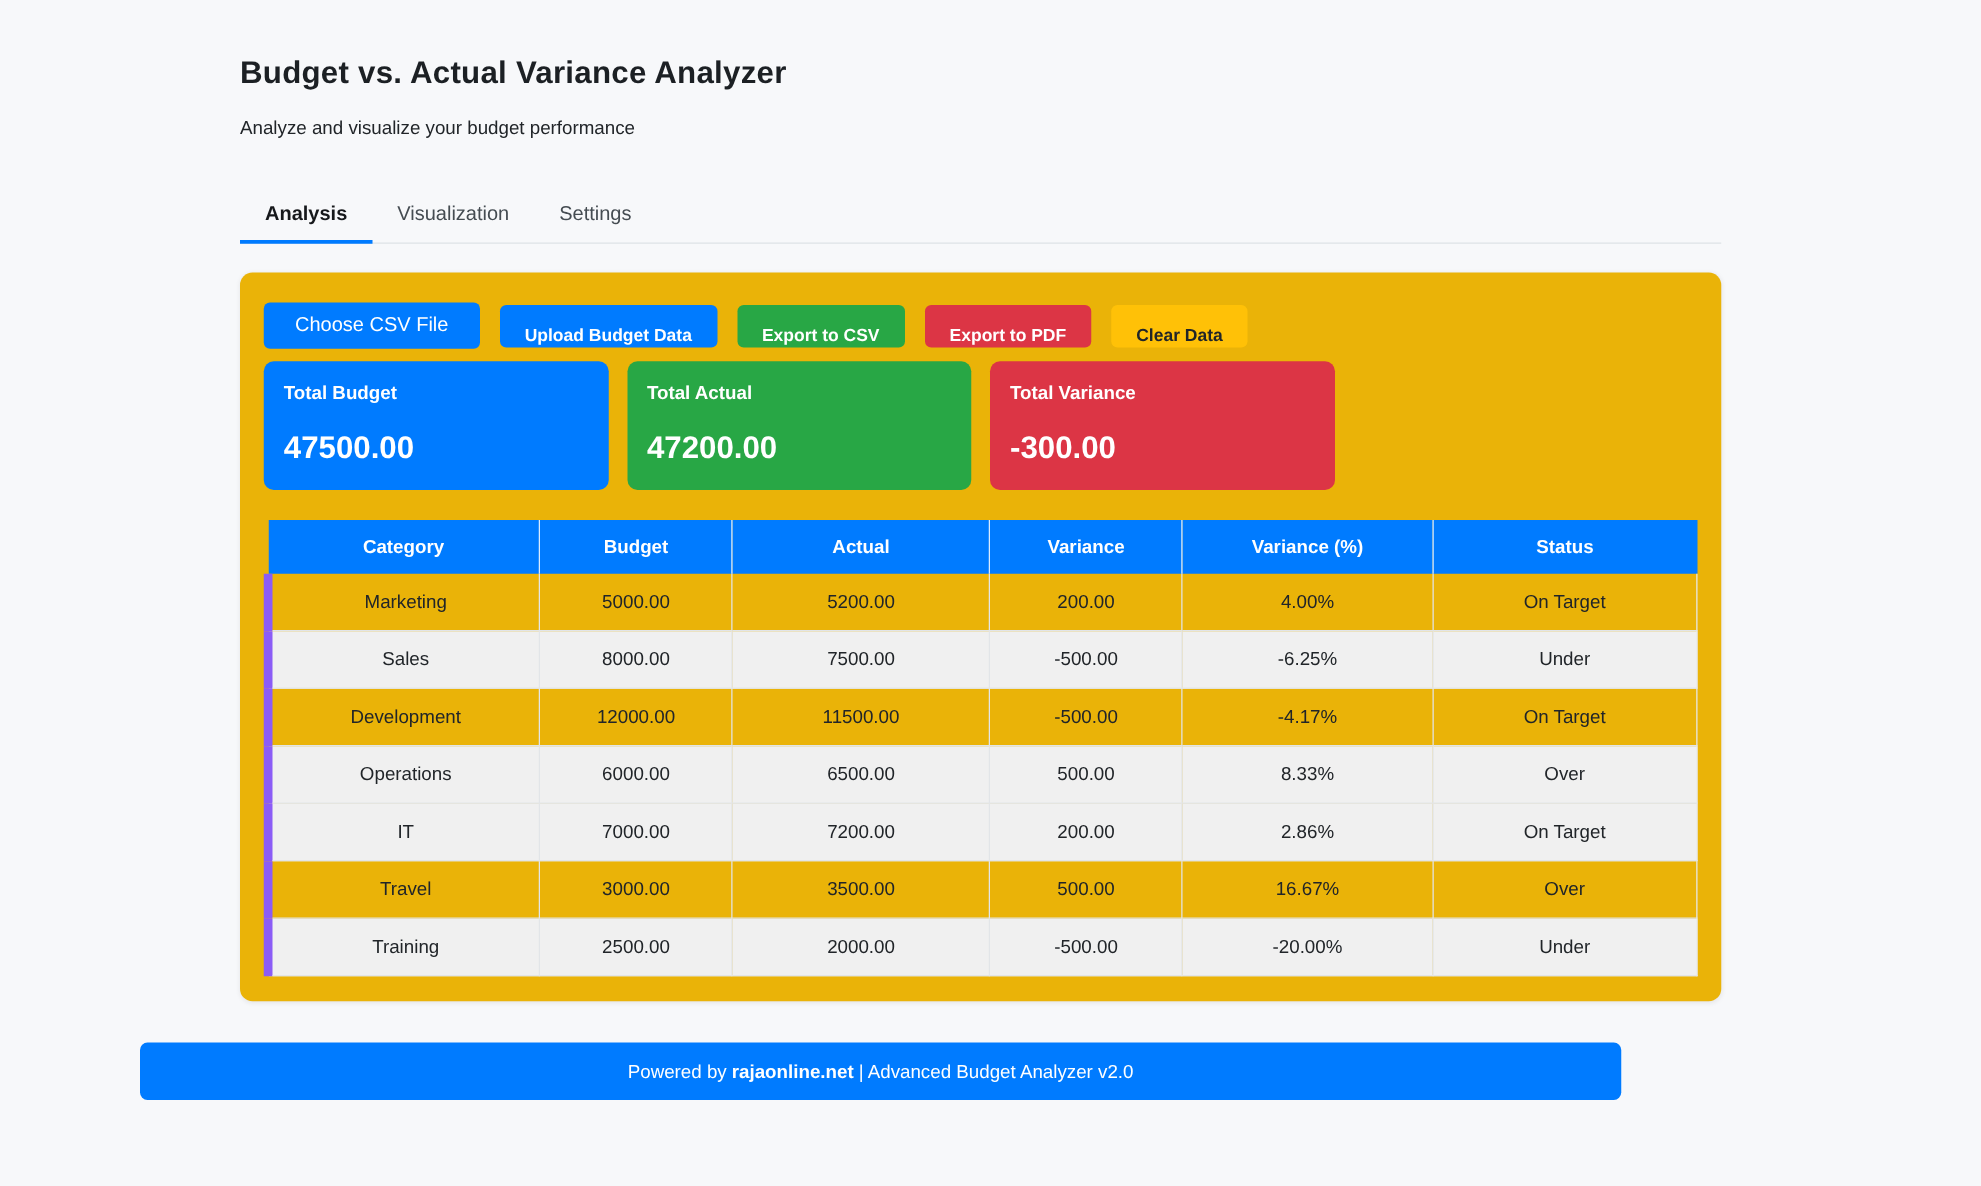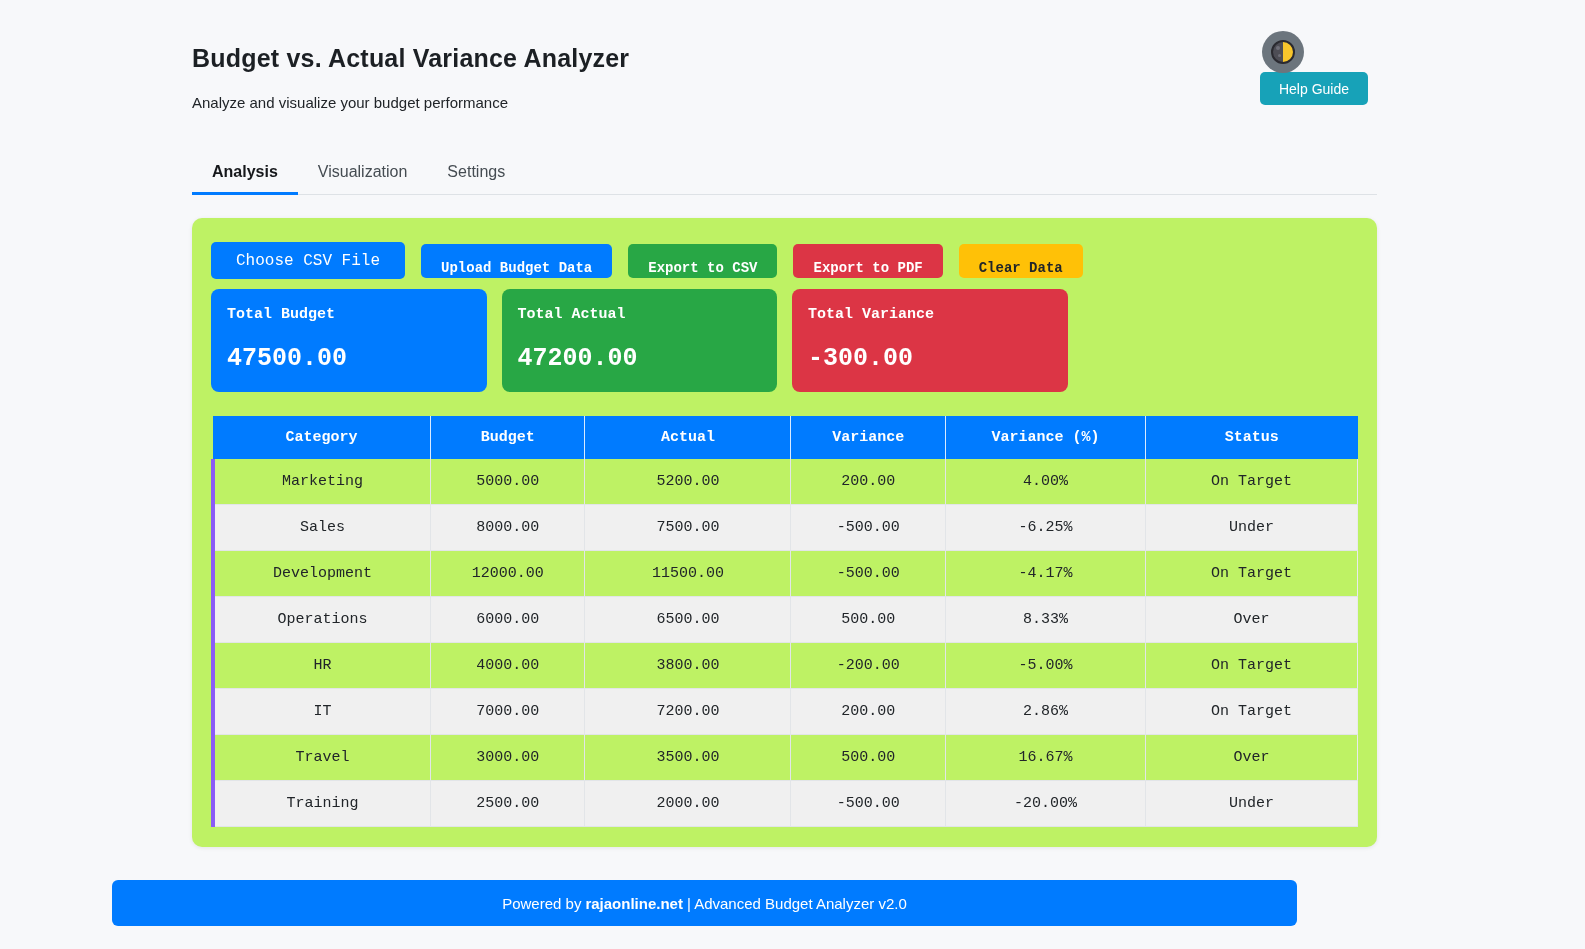--- a/index.html
+++ b/index.html
@@ -42,24 +42,23 @@
   
   .tabs { display:flex; margin-top:44px; border-bottom:1px solid #dee2e6; }
   .tab {
     padding:8px 20px 11px; font-size:16px; color:#454c52; cursor:pointer;
     border-bottom:3px solid transparent; margin-bottom:-1px;
   }
   .tab.active { font-weight:700; color:#16181b; border-bottom-color:#007bff; }
 
   
   .panel {
-    margin-top:23px; background:#bef264; border-radius:10px;
+    margin-top:23px; background:#eab308; border-radius:10px;
     box-shadow:0 1px 4px rgba(0,0,0,.08);
     padding:24px 19px 20px;
-    font-family:Liberation Mono, monospace;
   }
 
   .toolbar { display:flex; gap:16px; align-items:center; }
   .btn {
     border:none; border-radius:5px; color:#fff; font-family:inherit;
     cursor:pointer; white-space:nowrap;
   }
   .btn-lg { font-size:16px; padding:8px 25px; height:37px; }
   .btn-sm { font-size:14px; font-weight:600; padding:16px 20px; height:34px; }
   .bg-blue { background:#007bff; }
@@ -79,21 +78,21 @@
     background:#007bff; color:#fff; font-weight:700; font-size:15px;
     padding:13px 8px; text-align:center;
     border-right:1px solid rgba(255,255,255,.85);
     margin-left:43px;
   }
   .variance th:last-child { border-right:none; }
   .variance td {
     padding:14px 8px; text-align:center; color:#212529;
     border:1px solid #e2e5e8; border-top:none;
   }
-  .variance tr td:first-child { border-left:4px solid #8b5cf6;margin-top:48px; }
+  .variance tr td:first-child { border-left:7px solid #8b5cf6;margin-top:48px; }
   .variance tr td:last-child { border-right:1px solid #e8eaed; }
   .variance tr.striped { background:#f0f0f0; }
   .pos { color:#28a745; }
   .neg { color:#dc3545; }
   .muted { color:#6c757d; }
 
   
   .footer-bar {
     margin-top:33px; width:1185px; margin-left:112px; height:46px;
     background:#007bff; border-radius:6px; color:#fff;
@@ -103,26 +102,20 @@
   .footer-bar .pfx { margin-right:4px; }
 </style>
 </head>
 <body>
 
 <div class="container">
 
   <h1 class="page-title">Budget vs. Actual Variance Analyzer</h1>
   <p class="page-subtitle">Analyze and visualize your budget performance</p>
 
-  <div class="top-right">
-    <button class="theme-toggle">
-      <span class="moon"></span>
-    </button>
-    <button class="help-btn">Help Guide</button>
-  </div>
 
   <nav class="tabs">
     <div class="tab active">Analysis</div>
     <div class="tab">Visualization</div>
     <div class="tab">Settings</div>
   </nav>
 
   <main class="panel">
 
     <div class="toolbar">
@@ -185,28 +178,20 @@
             <td class="muted">On Target</td>
           </tr>
           <tr class="striped">
             <td>Operations</td>
             <td>6000.00</td>
             <td>6500.00</td>
             <td class="pos">500.00</td>
             <td class="pos">8.33%</td>
             <td class="pos">Over</td>
           </tr>
-          <tr>
-            <td>HR</td>
-            <td>4000.00</td>
-            <td>3800.00</td>
-            <td class="neg">-200.00</td>
-            <td class="neg">-5.00%</td>
-            <td class="muted">On Target</td>
-          </tr>
           <tr class="striped">
             <td>IT</td>
             <td>7000.00</td>
             <td>7200.00</td>
             <td class="pos">200.00</td>
             <td class="pos">2.86%</td>
             <td class="muted">On Target</td>
           </tr>
           <tr>
             <td>Travel</td>

